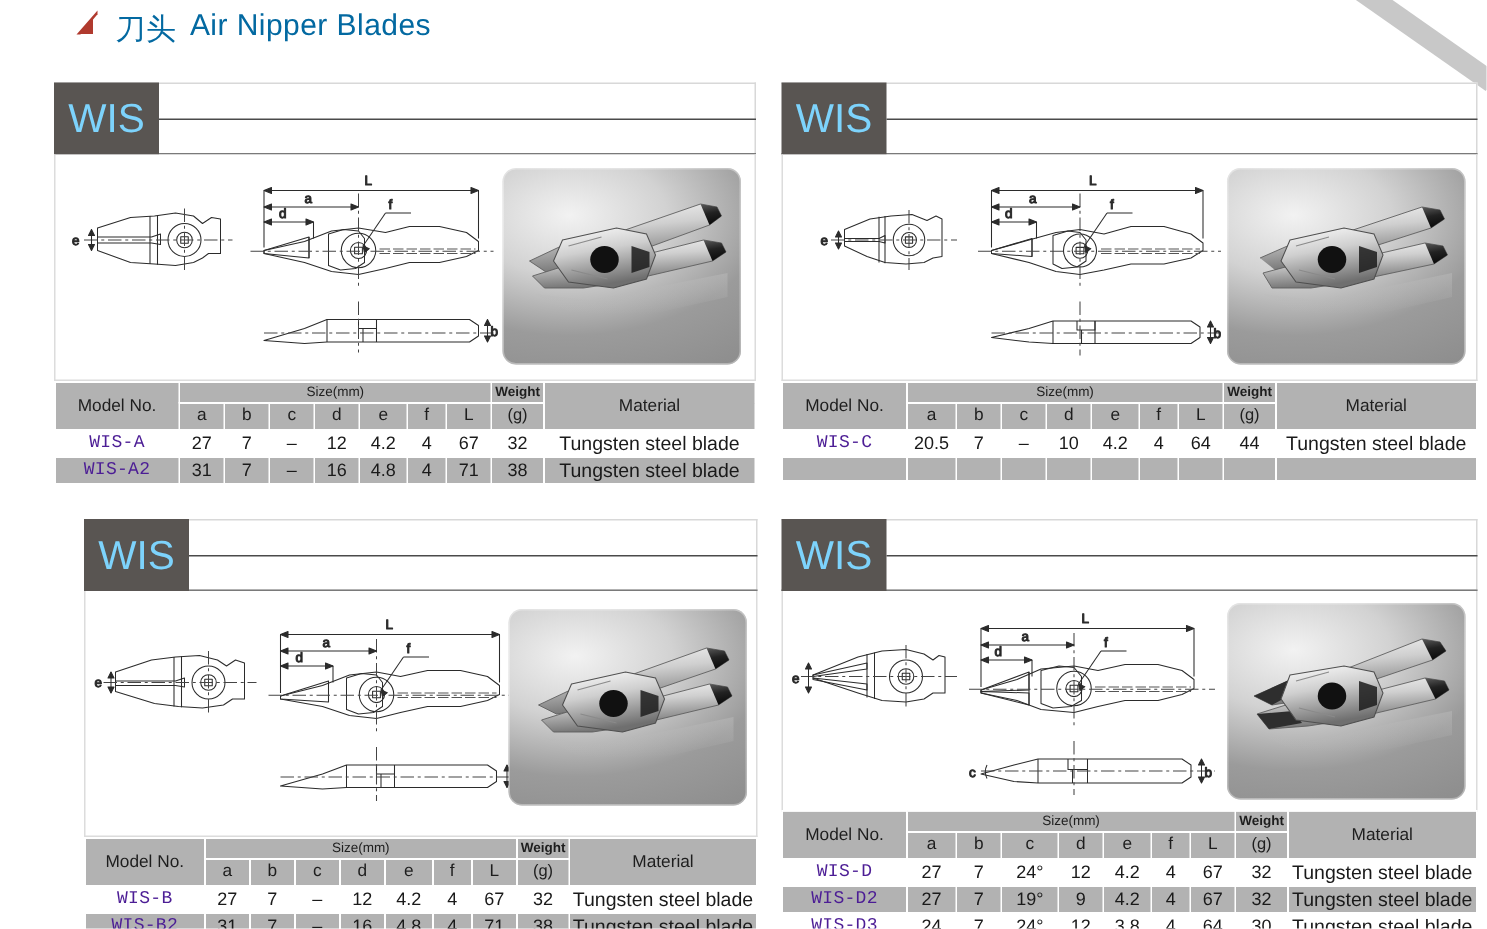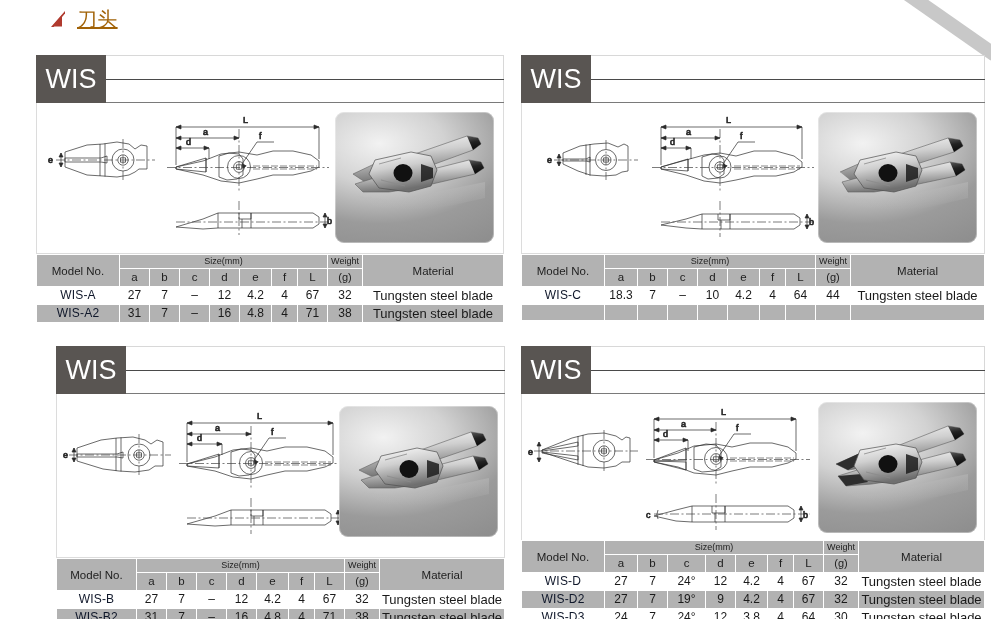--- a/index.html
+++ b/index.html
@@ -15,24 +15,23 @@
   #corner-deco{
     position:absolute;top:-30px;right:-40px;
     width:160px;height:14px;background:#c8c8c8;
     transform:rotate(35deg);transform-origin:50% 50%;
     top:2px;right:-18px;
   }
 
   
   #page-title{
     position:absolute;left:48px;top:6px;
-    display:flex;align-items:center;gap:9px;
-    font-size:20px;color:#a16207;letter-spacing:.3px;
+    display:flex;gap:9px;
+    font-size:20px;color:#0369a1;letter-spacing:.3px;
     white-space:nowrap;
-    text-decoration:underline;
   }
   #page-title .tri-icon{display:block;width:20px;height:20px;}
 
   
   .panel{position:absolute;}
   #panel-0{left:36px;top:55px;width:468px;height:270px;}
   #panel-1{left:521px;top:55px;width:464px;height:270px;}
   #panel-2{left:56px;top:346px;width:449px;height:272px;}
   #panel-3{left:521px;top:540px;width:464px;height:79px;}
   #panel-3-body{position:absolute;left:521px;top:346px;width:464px;height:196px;}
@@ -48,21 +47,21 @@
     position:absolute;left:70px;right:0;top:24px;height:0;
     border-top:1px solid #4a4a4a;
   }
   .wis-band .rule-bot{
     position:absolute;left:0;right:0;top:47px;height:0;
     border-top:1px solid #7a7a7a;
   }
   .wis-badge{
     position:absolute;left:0;top:0;
     width:70px;height:48px;background:#595552;
-    color:#ffffff;font-size:27px;line-height:48px;
+    color:#7dd3fc;font-size:27px;line-height:48px;
     text-align:center;letter-spacing:0px;
     font-family:"Liberation Sans","DejaVu Sans",sans-serif;
   }
 
   
   .panel-body{
     position:relative;
     border:1px solid #dcdcdc;border-top:none;
     background:#ffffff;box-sizing:border-box;
   }
@@ -86,46 +85,47 @@
   }
   table.spec th,table.spec td{
     border:1px solid #ffffff;
     text-align:center;padding:0;height:15px;line-height:15px;
     font-weight:normal;overflow:hidden;white-space:nowrap;
   }
   table.spec thead th{background:#b2b2b2;color:#1e1e1e;}
   table.spec .hdr-model{height:30px;line-height:30px;font-size:11.5px;}
   table.spec .hdr-size{height:13px;line-height:13px;font-size:9px;}
   table.spec .hdr-sub{height:17px;line-height:17px;font-size:11.5px;}
-  table.spec .hdr-wt-top{height:13px;line-height:13px;font-size:9px;}
+  table.spec .hdr-wt-top{height:13px;line-height:13px;font-size:9px;font-weight:bold;}
   table.spec .hdr-wt-bot{height:17px;line-height:17px;font-size:11px;}
   table.spec .hdr-material{height:30px;line-height:30px;font-size:11.5px;}
   table.spec tbody tr.row-odd td{background:#ffffff;}
   table.spec tbody tr.row-even td{background:#b2b2b2;}
   table.spec tbody td{height:17px;line-height:17px;font-size:12px;}
-  table.spec tbody td.model{color:#0f172a;font-size:12px;letter-spacing:.2px;}
+  table.spec tbody td.model{color:#4c1d95;font-size:12px;letter-spacing:.2px;font-family:Liberation Mono, monospace;}
   table.spec tbody td.material{font-size:13px;color:#1a1a1a;}
   table.spec tbody tr.row-blank td{height:15px;line-height:15px;}
 
   
   .dimtxt{font-family:"Liberation Sans","DejaVu Sans",sans-serif;font-size:9px;fill:#1d1d1d;}
 </style>
 </head>
 <body>
 
 <div id="corner-deco"></div>
 
 <div id="page-title">
   <span class="tri-icon">
     <svg viewBox="0 0 20 20" width="20" height="20" aria-hidden="true">
       <path d="M3 17 L17 1 L17 3.5 L5.6 17 Z" fill="#b03a2e"></path>
       <path d="M4.2 16.6 L14 5 L14 16.6 Z" fill="#b03a2e"></path>
     </svg>
   </span>
   <span>刀头</span>
+  <span>Air Nipper Blades</span>
 </div>
 
 <div class="panel" id="panel-0">
   <div class="wis-band">
     <div class="rule-box"></div>
     <div class="rule-mid"></div>
     <div class="rule-bot"></div>
     <div class="wis-badge">WIS</div>
   </div>
   <div class="panel-body" style="height:151px;">
@@ -430,21 +430,21 @@
         <th class="hdr-sub">d</th>
         <th class="hdr-sub">e</th>
         <th class="hdr-sub">f</th>
         <th class="hdr-sub">L</th>
         <th class="hdr-wt-bot">(g)</th>
       </tr>
     </thead>
     <tbody>
       <tr class="row-odd">
         <td class="model">WIS-C</td>
-        <td>18.3</td>
+        <td>20.5</td>
         <td>7</td>
         <td>–</td>
         <td>10</td>
         <td>4.2</td>
         <td>4</td>
         <td>64</td>
         <td>44</td>
         <td class="material">Tungsten steel blade</td>
       </tr>
       <tr class="row-even row-blank">

